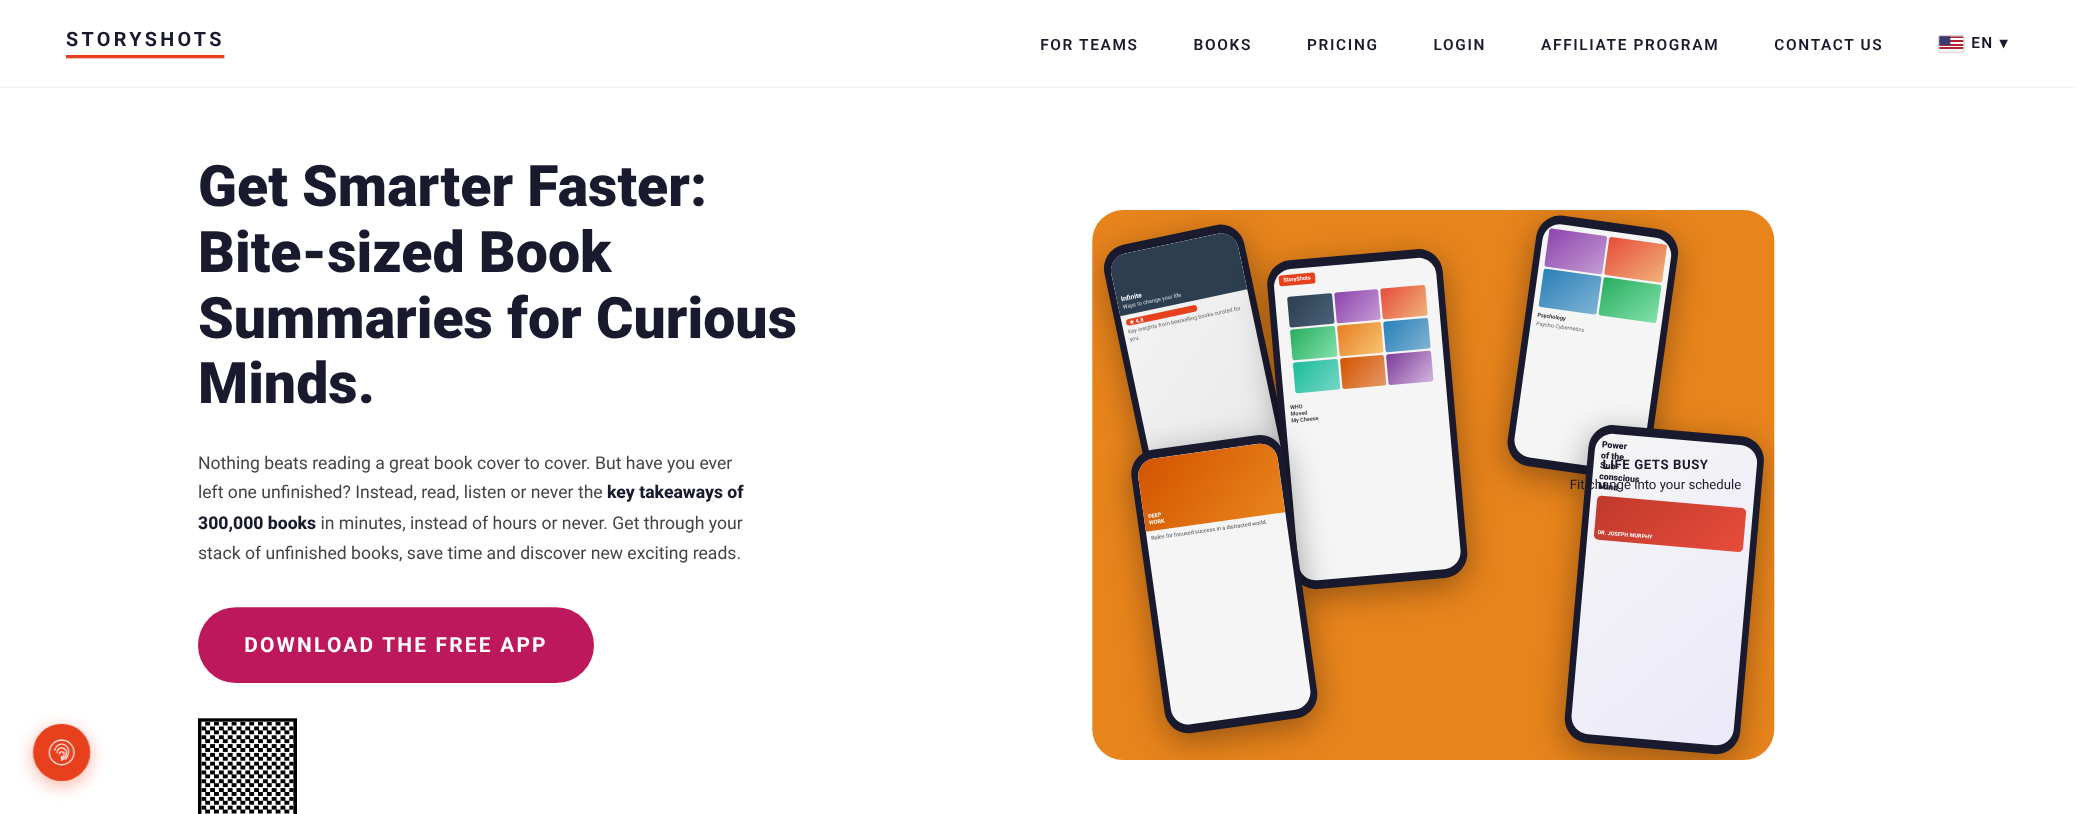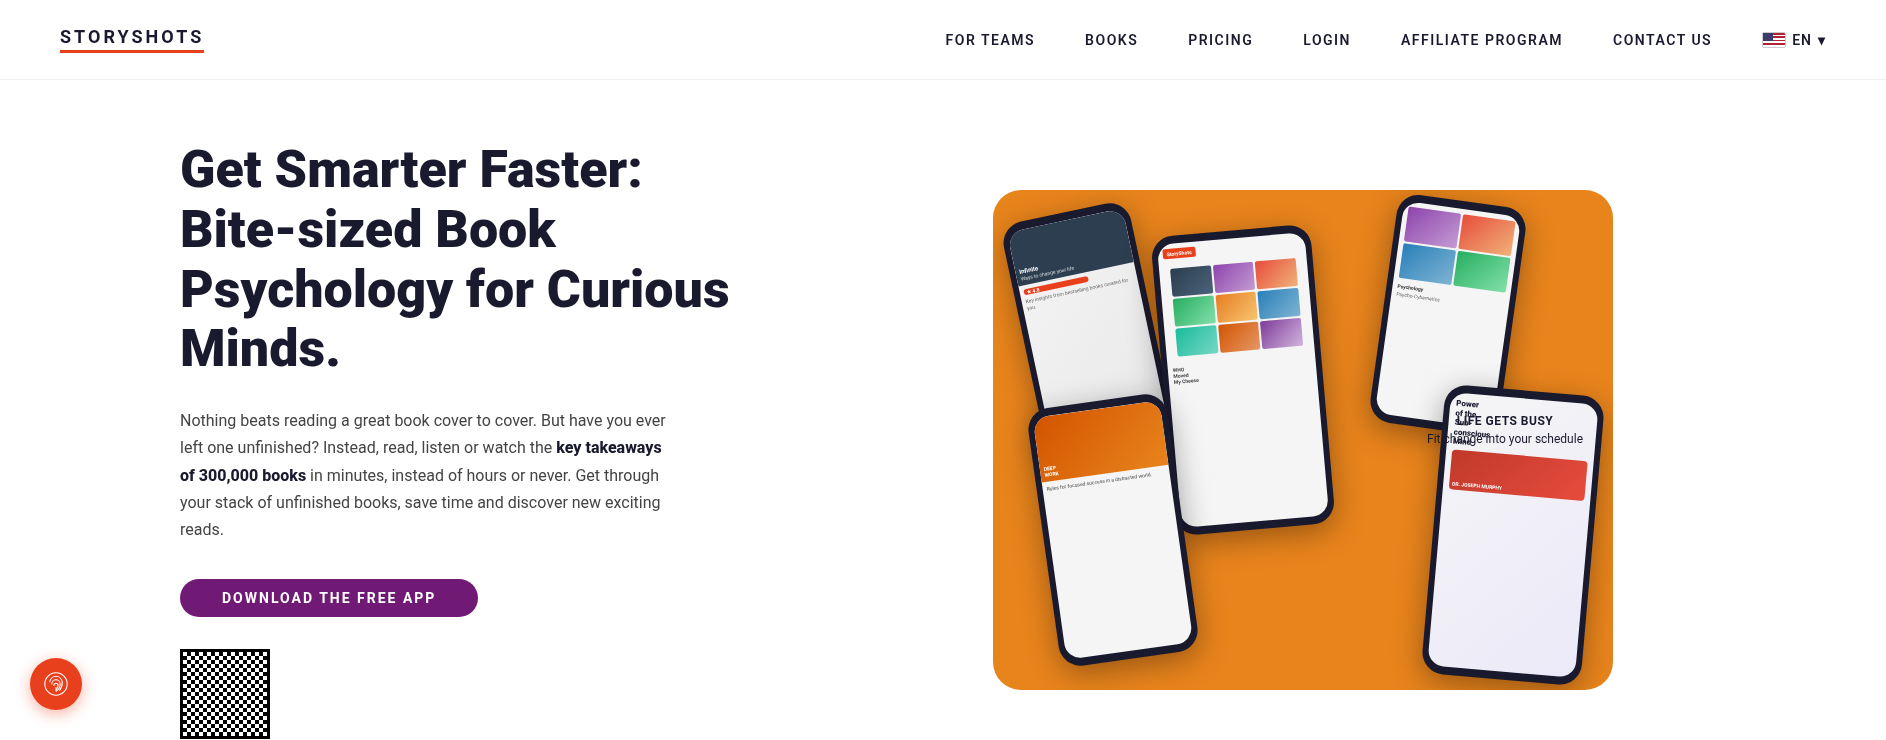--- a/index.html
+++ b/index.html
@@ -138,27 +138,27 @@
       max-width: 500px;
     }
 
     .hero-description strong {
       font-weight: 800;
       color: #1a1a2e;
     }
 
     .download-btn {
       display: inline-block;
-      background: #701a75;
+      background: #be185d;
       color: #fff;
       text-transform: uppercase;
-      font-size: 14px;
+      font-size: 19px;
       font-weight: 700;
       letter-spacing: 2px;
-      padding: 11px 42px;
+      padding: 23px 42px;
       border-radius: 50px;
       border: none;
       cursor: pointer;
       text-decoration: none;
     }
 
     .qr-wrap {
       margin-top: 32px;
       width: 90px;
       height: 90px;
@@ -356,24 +356,24 @@
 
   <div class="lang-selector">
     <span class="flag-icon"></span>
     <span>EN</span>
     <span>▾</span>
   </div>
 </nav>
 
 <section class="hero">
   <div class="hero-content">
-    <h1 class="hero-title">Get Smarter Faster: Bite-sized Book Psychology for Curious Minds.</h1>
+    <h1 class="hero-title">Get Smarter Faster: Bite-sized Book Summaries for Curious Minds.</h1>
 
     <p class="hero-description">
-      <span>Nothing beats reading a great book cover to cover. But have you ever left one unfinished? Instead, read, listen or watch the </span><strong>key takeaways of 300,000 books</strong><span> in minutes, instead of hours or never. Get through your stack of unfinished books, save time and discover new exciting reads.</span>
+      <span>Nothing beats reading a great book cover to cover. But have you ever left one unfinished? Instead, read, listen or never the </span><strong>key takeaways of 300,000 books</strong><span> in minutes, instead of hours or never. Get through your stack of unfinished books, save time and discover new exciting reads.</span>
     </p>
 
     <a class="download-btn" href="#">DOWNLOAD THE FREE APP</a>
 
     <div class="qr-wrap">
       <div class="qr-code"></div>
     </div>
   </div>
 
   <div class="hero-image-wrap">

